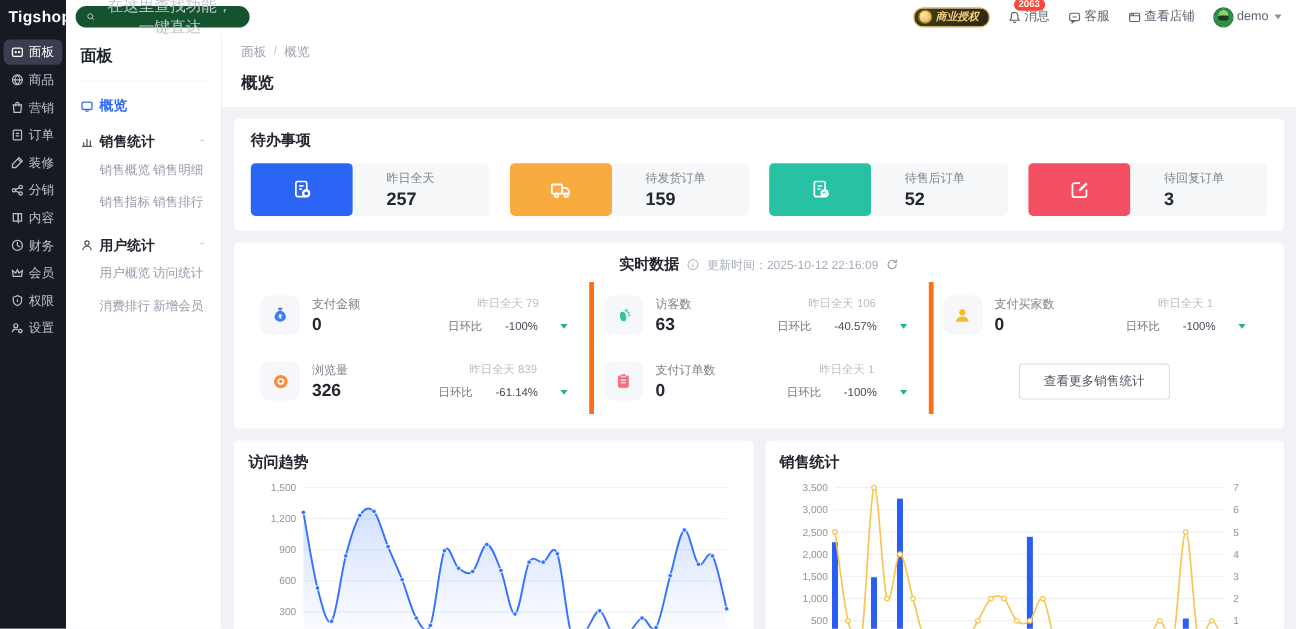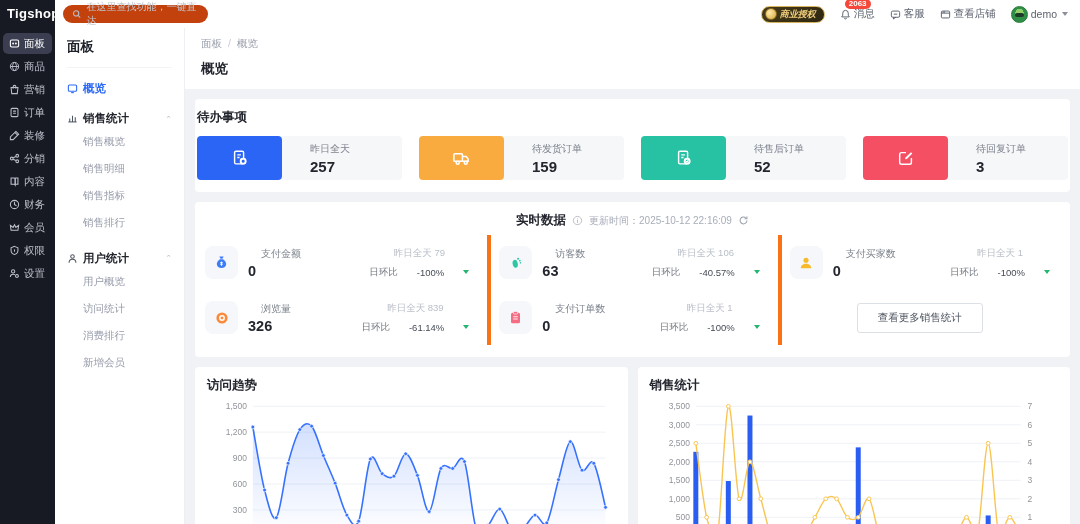--- a/index.html
+++ b/index.html
@@ -9,64 +9,64 @@
   
   .iconbar { position:absolute; left:0; top:0; width:55px; height:524px; background:#171a23; z-index:5; }
   .logo { height:28px; line-height:28px; color:#fff; font-size:13px; font-weight:bold; padding-left:7px; letter-spacing:.3px; }
   .ibar-nav { padding-top:5px; }
   .ibar-item { width:49px; margin:0 auto 2px; height:21px; display:flex; align-items:center; gap:4px; padding-left:6px; border-radius:5px; color:#bcc0cb; font-size:10.5px; cursor:pointer; }
   .ibar-item svg { flex:0 0 auto; }
   .ibar-item.active { background:#3a3e50; color:#fff; }
 
   
   .topbar { position:absolute; left:55px; top:0; right:0; height:28px; background:#fff; display:flex; align-items:center; z-index:4; }
-  .search { margin-left:8px; width:145px; height:18px; border-radius:9px; background:#c2410c; display:flex; align-items:center; gap:5px; padding:0 9px; color:#c3c7cf; font-size:10px; cursor:text; }
+  .search { margin-left:8px; width:145px; height:18px; border-radius:9px; background:#14532d; display:flex; align-items:center; gap:5px; padding:0 9px; color:#c3c7cf; font-size:13px; cursor:text;text-align:center; }
   .top-right { margin-left:auto; display:flex; align-items:center; gap:15px; padding-right:12px; font-size:10.5px; color:#5c626e; }
   .gold-badge { display:flex; align-items:center; gap:3px; background:linear-gradient(135deg,#463b19,#2e2712); border:1px solid #d9b45f; border-radius:9px; padding:1px 8px 1px 3px; color:#f0cf7e; font-size:9px; font-weight:bold; font-style:italic; cursor:pointer; }
   .gold-shield { width:12px; height:12px; border-radius:50%; background:radial-gradient(circle at 35% 35%, #ffe9a8, #d8a93c); border:1px solid #8a6d22; }
   .top-item { display:flex; align-items:center; gap:3px; position:relative; cursor:pointer; }
   .msg-badge { position:absolute; top:-8px; left:5px; background:#f5483b; color:#fff; font-size:8px; line-height:10px; padding:0 4px; border-radius:7px; font-weight:bold; }
   .avatar { width:17px; height:17px; border-radius:50%; background:radial-gradient(circle at 50% 38%, #8fd06a 0 34%, #2f8f46 35%); border:1px solid #267a3a; position:relative; }
   .avatar:after { content:""; position:absolute; left:3px; right:3px; top:6px; height:4px; border-radius:2px; background:#1d3a26; }
   .chev-down { width:0; height:0; border-left:3.5px solid transparent; border-right:3.5px solid transparent; border-top:4px solid #8a8f99; margin-left:2px; }
 
   
   .submenu { position:absolute; left:55px; top:28px; width:130px; bottom:0; background:#fff; border-right:1px solid #edeff2; padding:10px 12px; z-index:3; }
   .submenu-title { font-size:13.5px; font-weight:bold; color:#1d2129; padding-bottom:11px; border-bottom:1px solid #f3f4f6; }
   .sm-overview { display:flex; align-items:center; gap:5px; color:#2f6bf6; font-size:11.5px; font-weight:bold; margin:13px 0 15px; cursor:pointer; }
   .sm-section-h { display:flex; align-items:center; gap:5px; font-size:11.5px; font-weight:bold; color:#23262e; margin:9px 0 4px; cursor:pointer; }
   .sm-caret { margin-left:auto; color:#c3c7cf; font-size:8px; transform:scaleY(.8); }
-  .sm-grid { display:grid; grid-template-columns:1fr; row-gap:13px; padding:5px 0 12px 16px; font-size:10.5px; color:#979caa;font-family:Liberation Serif, serif; }
+  .sm-grid { display:grid; grid-template-columns:1fr 1fr; row-gap:13px; padding:5px 0 12px 16px; font-size:10.5px; color:#979caa;font-family:Liberation Serif, serif; }
   .sm-grid span { cursor:pointer; }
 
   
   .main { position:absolute; left:185px; top:28px; right:0; bottom:0; overflow:hidden; }
   .crumbbar { background:#fff; padding:9px 16px 11px; }
   .crumbs { font-size:10.5px; color:#9aa0ab; display:flex; gap:6px; }
   .crumbs .sep { color:#c6cad1; }
   .ptitle { font-size:13.5px; font-weight:bold; color:#23262e; margin-top:9px; }
-  .card { background:#fff; border-radius:4px; margin:10px 10px 0; padding:10px 2px 12px; }
+  .card { background:#fff; border-radius:4px; margin:10px 10px 0; padding:10px 14px 12px; }
   .card-title { font-size:12.5px; font-weight:bold; color:#23262e; }
 
   
   .todo-row { display:flex; gap:17px; margin-top:10px; }
   .todo-tile { flex:1; display:flex; height:44px; cursor:pointer; }
   .todo-color { width:85px; border-radius:4px; display:flex; align-items:center; justify-content:center; }
   .todo-info { flex:1; background:#f6f7f9; border-radius:0 4px 4px 0; display:flex; flex-direction:column; justify-content:center; padding-left:28px; }
   .todo-label { font-size:10px; color:#7d838d; }
   .todo-value { font-size:15px; font-weight:bold; color:#23262e; margin-top:2px; }
 
   
   .rt-head { display:flex; align-items:center; gap:6px;justify-content:center; }
   .rt-update { font-size:10px; color:#a7adb8; }
   .rt-grid { display:grid; grid-template-columns:1fr 1fr 1fr; margin-top:6px; }
   .rt-cell { display:flex; align-items:center; padding:11px 18px 11px 8px; min-height:52px; }
   .rt-cell:nth-child(3n+2), .rt-cell:nth-child(3n) { border-left:4px solid #f97316; }
   .rt-ic { width:33px; height:33px; border-radius:8px; background:#f5f7fa; display:flex; align-items:center; justify-content:center; margin-right:10px; flex:0 0 auto; }
-  .rt-label { font-size:10px; color:#7d838d;margin-left:13px; }
+  .rt-label { font-size:10px; color:#7d838d; }
   .rt-value { font-size:14.5px; font-weight:bold; color:#23262e; margin-top:2px; }
   .rt-right { margin-left:auto; text-align:center; }
   .rt-y { font-size:9.5px; color:#b9bec7; }
   .rt-ratio { font-size:9.5px; color:#6f московsk7580; margin-top:6px; color:#70757e; display:flex; align-items:center; justify-content:flex-end; gap:19px; }
   .rt-ratio b { color:#454b55; font-weight:normal; }
   .tri-down { width:0; height:0; border-left:3px solid transparent; border-right:3px solid transparent; border-top:4.5px solid #23b571; }
   .more-btn { margin:0 auto; border:1px solid #dcdfe5; border-radius:3px; background:#fff; padding:7px 20px; font-size:10.5px; color:#4e5560; cursor:pointer; font-family:inherit; }
 
   
   .charts-row { display:flex; gap:10px; margin:10px 10px 0; }

